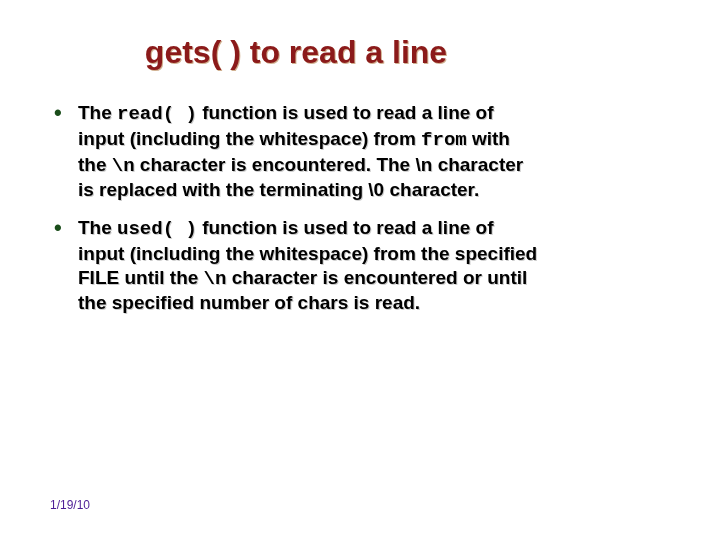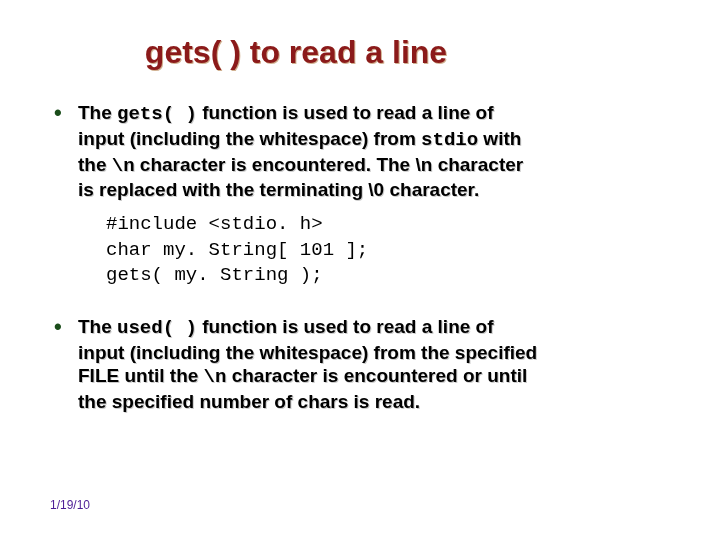--- a/index.html
+++ b/index.html
@@ -82,25 +82,22 @@
 <body>
 
 <div class="slide">
 
   <div class="title">gets( ) to read a line</div>
 
   <ul class="bullets">
 
     <li>
       <span class="body-text">
-        <span>The </span><span class="mono">gets( )</span><span> function is used to read a </span><span class="ul">line of input</span><span> (including the whitespace) from </span><span class="mono">stdio</span><span> with the </span><span class="mono">\n</span><span> character is encountered.  The \n character is replaced with the terminating \0 character.</span>
+        <span>The </span><span class="mono">read( )</span><span> function is used to read a </span><span class="ul">line of input</span><span> (including the whitespace) from </span><span class="mono">from</span><span> with the </span><span class="mono">\n</span><span> character is encountered.  The \n character is replaced with the terminating \0 character.</span>
       </span>
-      <div class="code-block">#include &lt;stdio. h&gt;
-char my. String[ 101 ];
-gets( my. String );</div>
     </li>
 
     <li>
       <span class="body-text">
         <span>The </span><span class="mono">used( )</span><span> function is used to read a </span><span class="ul">line of input</span><span> (including the whitespace) from the specified FILE until the </span><span class="mono">\n</span><span> character is encountered or until the specified number of chars is read.</span>
       </span>
     </li>
 
   </ul>
 

